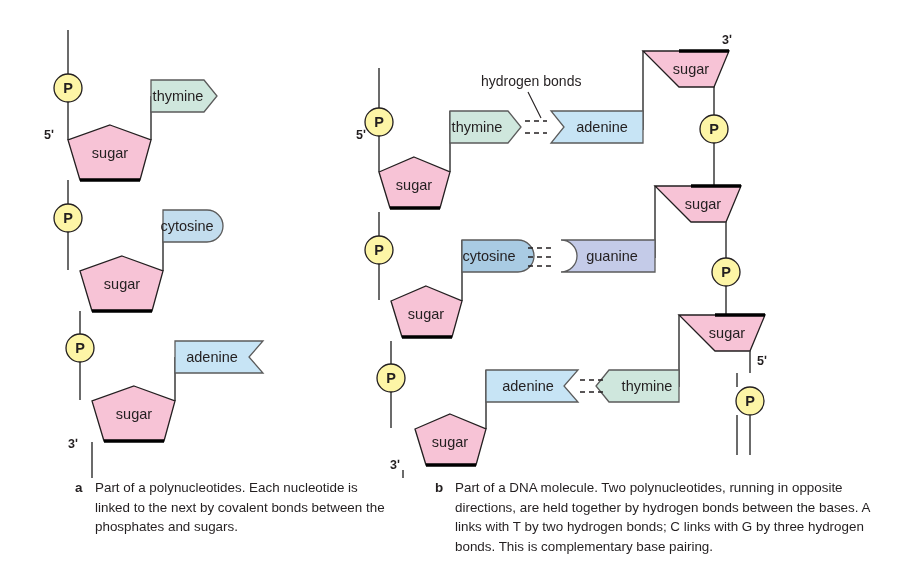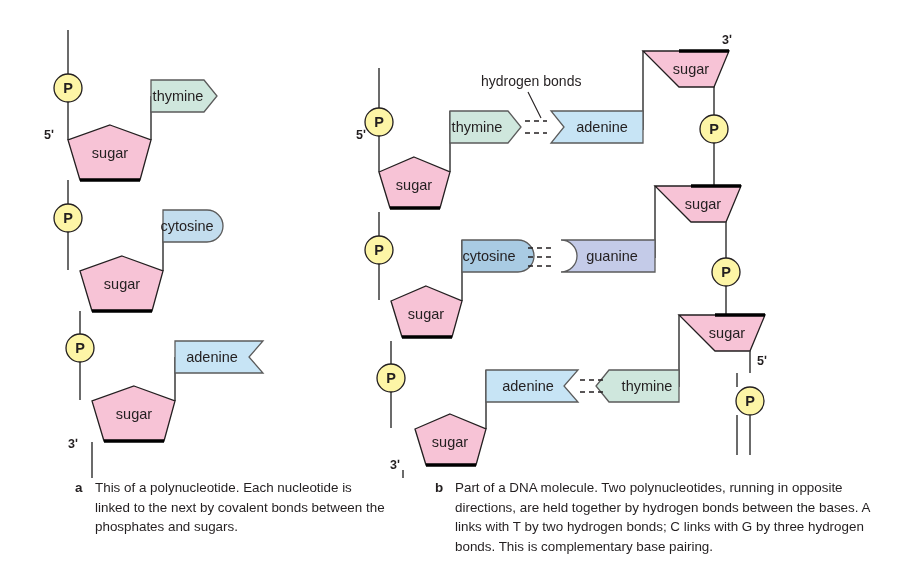--- a/index.html
+++ b/index.html
@@ -215,21 +215,21 @@
 
   <g>
     <text class="t-hb" x="481" y="86" text-anchor="start">hydrogen bonds</text>
     <path class="leader" d="M 528 92 L 541 118"></path>
   </g>
 
 </svg>
 
 <div class="caption" id="cap-a">
   <span class="cap-letter">a</span>
-  <span class="cap-body">This of a polynucleotide. Each nucleotide is linked to the next by covalent bonds between the phosphates and sugars.</span>
+  <span class="cap-body">Part of a polynucleotides. Each nucleotide is linked to the next by covalent bonds between the phosphates and sugars.</span>
 </div>
 
 <div class="caption" id="cap-b">
   <span class="cap-letter">b</span>
   <span class="cap-body">Part of a DNA molecule. Two polynucleotides, running in opposite directions, are held together by hydrogen bonds between the bases. A links with T by two hydrogen bonds; C links with G by three hydrogen bonds. This is complementary base pairing.</span>
 </div>
 
 </div>
 
 </body></html>

